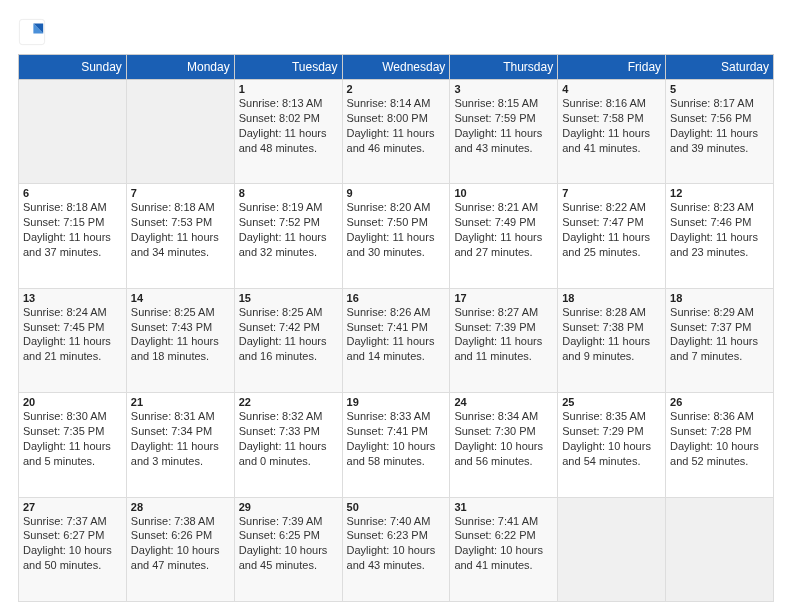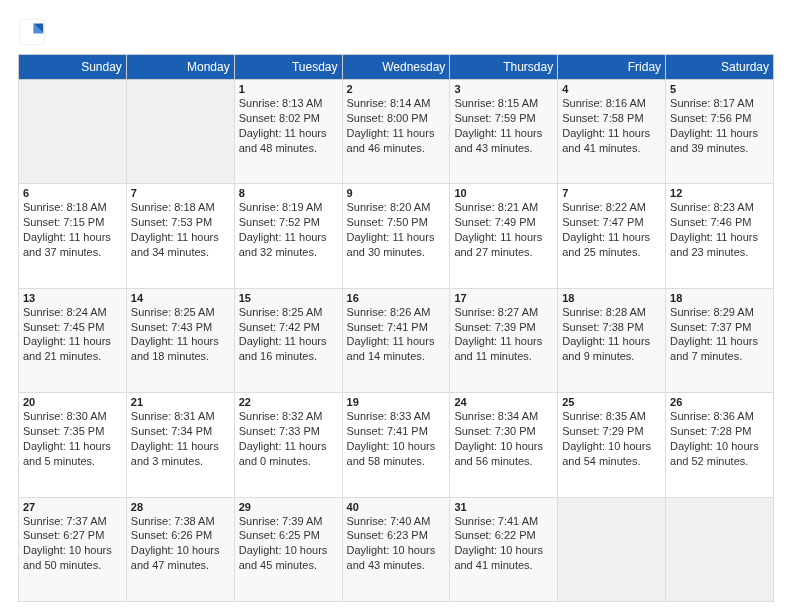--- a/index.html
+++ b/index.html
@@ -312,21 +312,21 @@
 Sunset: 6:26 PM
 Daylight: 10 hours and 47 minutes.</div>
           </td>
           <td>
             <span class="day-num">29</span>
             <div class="cell-text">Sunrise: 7:39 AM
 Sunset: 6:25 PM
 Daylight: 10 hours and 45 minutes.</div>
           </td>
           <td>
-            <span class="day-num">40</span>
+            <span class="day-num">50</span>
             <div class="cell-text">Sunrise: 7:40 AM
 Sunset: 6:23 PM
 Daylight: 10 hours and 43 minutes.</div>
           </td>
           <td>
             <span class="day-num">31</span>
             <div class="cell-text">Sunrise: 7:41 AM
 Sunset: 6:22 PM
 Daylight: 10 hours and 41 minutes.</div>
           </td>

